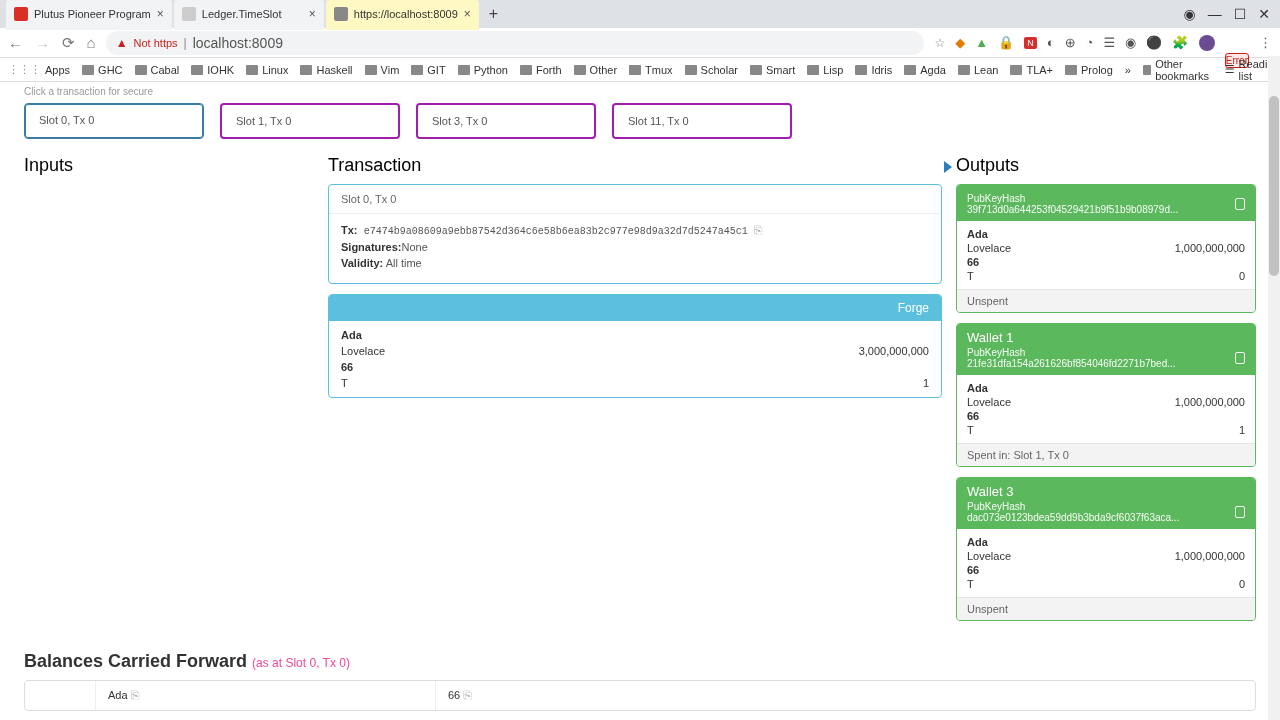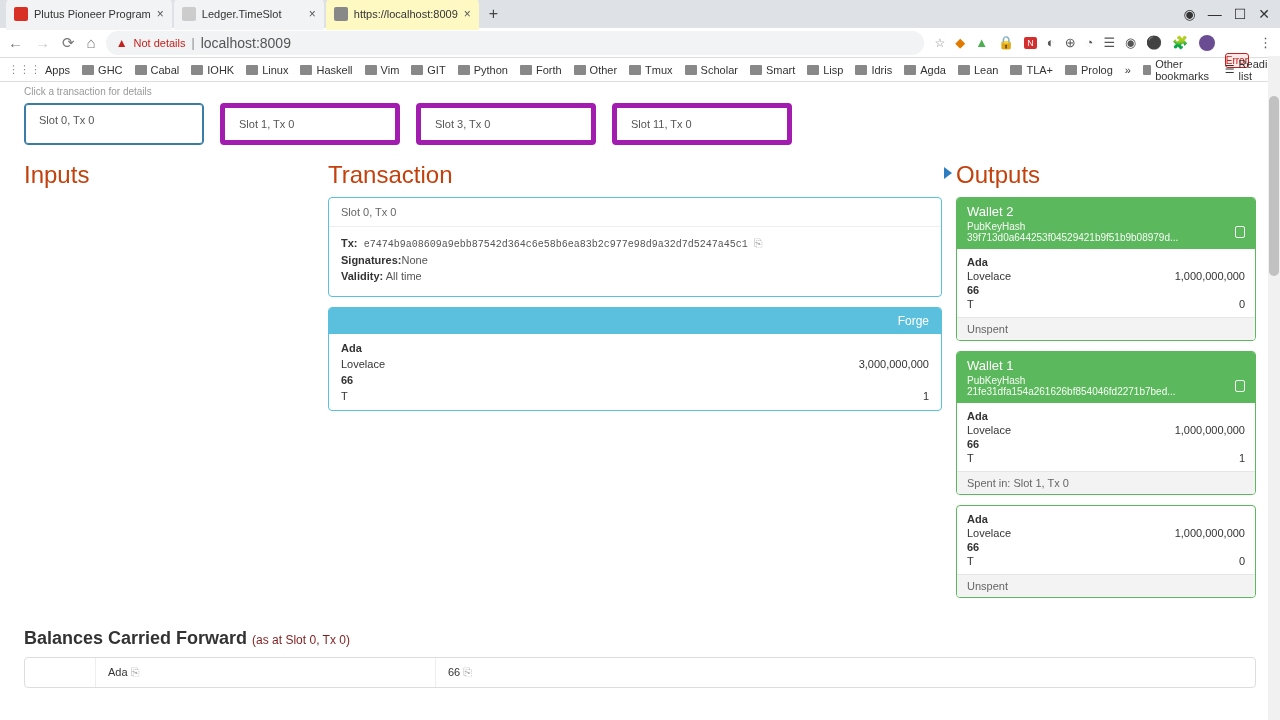--- a/index.html
+++ b/index.html
@@ -26,25 +26,25 @@
 .bookmarks-bar { background: #fff; display: flex; align-items: center; height: 24px; padding: 0 8px; gap: 12px; border-bottom: 1px solid #ddd; font-size: 11px; color: #333; }
 .bm-item { display: flex; align-items: center; gap: 4px; }
 .folder-icon { width: 12px; height: 10px; background: #888; border-radius: 1px; }
 .bm-right { margin-left: auto; display: flex; gap: 12px; }
 
 
 .page { padding: 4px 24px 0 24px; }
 .hint { color: #999; font-size: 10px; margin-bottom: 6px; }
 
 .slot-row { display: flex; gap: 16px; margin-bottom: 16px; }
-.slot-card { border: 5px solid #a21caf; border-radius: 4px; padding: 10px 14px; width: 180px; font-size: 11px; color: #555; }
+.slot-card { border: 2px solid #a21caf; border-radius: 4px; padding: 10px 14px; width: 180px; font-size: 11px; color: #555; }
 .slot-card.active { border: 1px solid #3a7ca5; box-shadow: 0 0 0 1px #3a7ca5 inset; }
 
 .main-grid { display: grid; grid-template-columns: 290px 1fr 300px; gap: 14px; }
-.section-title { font-size: 24px; font-weight: 400; color: #c2410c; margin-bottom: 8px; }
+.section-title { font-size: 18px; font-weight: 400; color: #000000; margin-bottom: 8px; }
 
 
 .tx-card { border: 1px solid #5bc0de; border-radius: 4px; }
 .tx-head { padding: 8px 12px; border-bottom: 1px solid #eee; font-size: 11px; color: #666; }
 .tx-body { padding: 10px 12px; font-size: 11px; }
 .tx-row { margin-bottom: 4px; color: #555; }
 .tx-row b { color: #333; }
 .monohash { font-family: "Courier New", monospace; font-size: 10px; }
 
 .forge-card { border: 1px solid #5bc0de; border-radius: 4px; margin-top: 10px; text-align: right; }
@@ -62,21 +62,21 @@
 .wallet-hash { font-size: 10px; opacity: 0.95; margin-top: 2px; display:flex; justify-content:space-between; align-items:center; }
 .clip-icon { width:10px; height:12px; border:1px solid #fff; border-radius:2px; }
 .wallet-body { padding: 6px 10px; }
 .wallet-row { display: flex; justify-content: space-between; font-size: 11px; padding: 1px 0; }
 .wallet-row .b { font-weight: bold; }
 .wallet-status { background: #f3f3f3; padding: 5px 10px; font-size: 11px; color: #666; border-top: 1px solid #e5e5e5; }
 
 
 .balances-section { margin-top: 20px; }
 .balances-title { font-size: 18px; font-weight: 700; }
-.balances-sub { font-size: 12px; color: #7f1d1d; }
+.balances-sub { font-size: 12px; color: #ec4899; }
 .bal-table { border: 1px solid #ddd; border-radius: 4px; margin-top: 8px; width: 100%; }
 .bal-thead { display: grid; grid-template-columns: 1fr 340px 240px; }
 .bal-th { padding: 8px 12px; font-size: 11px; border-left: 1px solid #eee; }
 .bal-th:first-child { border-left: none; }
 .bal-trow { display: grid; grid-template-columns: 1fr 340px 240px; }
 
 .scrollbar { position: fixed; right:0; top:56px; bottom:0; width:12px; background:#f1f1f1; }
 .scroll-thumb { position:absolute; right:1px; width:10px; background:#c1c1c1; border-radius:5px; }
 </style>
 </head>
@@ -110,21 +110,21 @@
 
   <div class="addr-bar">
     <div class="nav-arrows">
       <span>←</span>
       <span style="opacity:.4">→</span>
       <span>⟳</span>
       <span>⌂</span>
     </div>
     <div class="url-box">
       <span style="color:#c5221f">▲</span>
-      <span class="not-secure">Not details</span>
+      <span class="not-secure">Not https</span>
       <span style="color:#888">|</span>
       <span class="url-text">localhost:8009</span>
     </div>
     <span style="color:#888">☆</span>
     <div class="addr-icons">
       <span style="color:#e07b00">◆</span>
       <span style="color:#4caf50">▲</span>
       <span>🔒</span>
       <span style="background:#d32f2f;color:#fff;padding:1px 3px;font-size:9px;border-radius:2px">N</span>
       <span>◐</span>
@@ -229,21 +229,21 @@
         </span>
       <span class="bm-item">
           <span>☰</span>
           <span>Reading list</span>
         </span>
     </div>
   </div>
 </div>
 
 <div class="page">
-  <div class="hint">Click a transaction for details</div>
+  <div class="hint">Click a transaction for secure</div>
 
   <div class="slot-row">
     <div class="slot-card active"><span>Slot 0, Tx 0</span></div>
     <div class="slot-card"><span>Slot 1, Tx 0</span></div>
     <div class="slot-card"><span>Slot 3, Tx 0</span></div>
     <div class="slot-card"><span>Slot 11, Tx 0</span></div>
   </div>
 
   <div class="main-grid">
 
@@ -291,21 +291,20 @@
             </div>
         </div>
       </div>
     </div>
 
     <div class="output-arrow">
       <div class="section-title">Outputs</div>
 
       <div class="wallet-card">
         <div class="wallet-head">
-          <div class="wallet-name">Wallet 2</div>
           <div class="wallet-hash">
               <span>PubKeyHash 39f713d0a644253f04529421b9f51b9b08979d...</span>
               <span class="clip-icon"></span>
             </div>
         </div>
         <div class="wallet-body">
           <div class="wallet-row">
               <span class="b">Ada</span>
             </div>
           <div class="wallet-row">
@@ -344,20 +343,27 @@
             </div>
           <div class="wallet-row">
               <span>T</span>
               <span>1</span>
             </div>
         </div>
         <div class="wallet-status">Spent in: Slot 1, Tx 0</div>
       </div>
 
       <div class="wallet-card">
+        <div class="wallet-head">
+          <div class="wallet-name">Wallet 3</div>
+          <div class="wallet-hash">
+              <span>PubKeyHash dac073e0123bdea59dd9b3bda9cf6037f63aca...</span>
+              <span class="clip-icon"></span>
+            </div>
+        </div>
         <div class="wallet-body">
           <div class="wallet-row">
               <span class="b">Ada</span>
             </div>
           <div class="wallet-row">
               <span>Lovelace</span>
               <span>1,000,000,000</span>
             </div>
           <div class="wallet-row">
               <span class="b">66</span>

